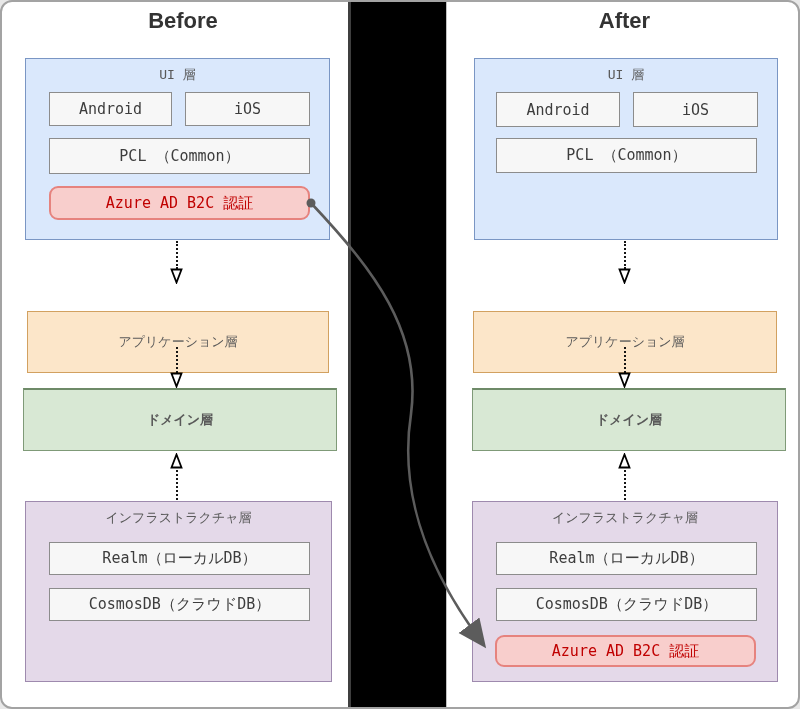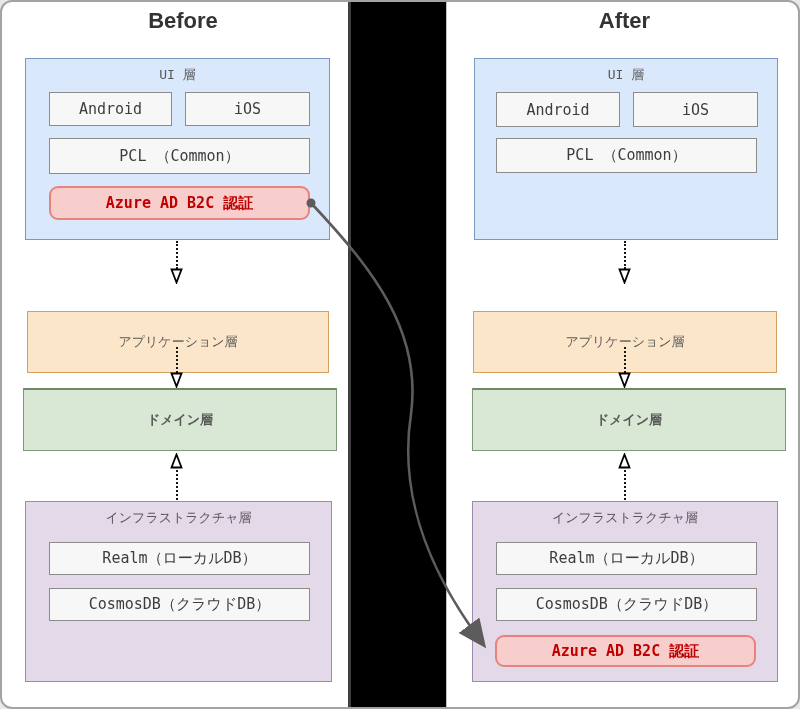--- a/index.html
+++ b/index.html
@@ -51,21 +51,21 @@
     border-radius:0;
     display:flex;align-items:center;justify-content:center;
     font-family:"DejaVu Sans Mono","Liberation Mono",monospace;
     font-size:15px;color:var(--c-item_text);
   }
   .item.auth{
     background:var(--c-auth_fill);
     border:2px solid var(--c-auth_border);
     border-radius:9px;
     color:var(--c-auth_text);
-    font-weight:bold;
+    font-weight:normal;
   }
   .dotted-v{position:absolute;width:0;border-left:2.5px dotted #151515;}
   .ah{position:absolute;width:15px;height:16px;}
   #move-arrow-svg{position:absolute;left:0;top:0;pointer-events:none;}
 </style>
 </head>
 <body>
 
 <div id="stage">
 

